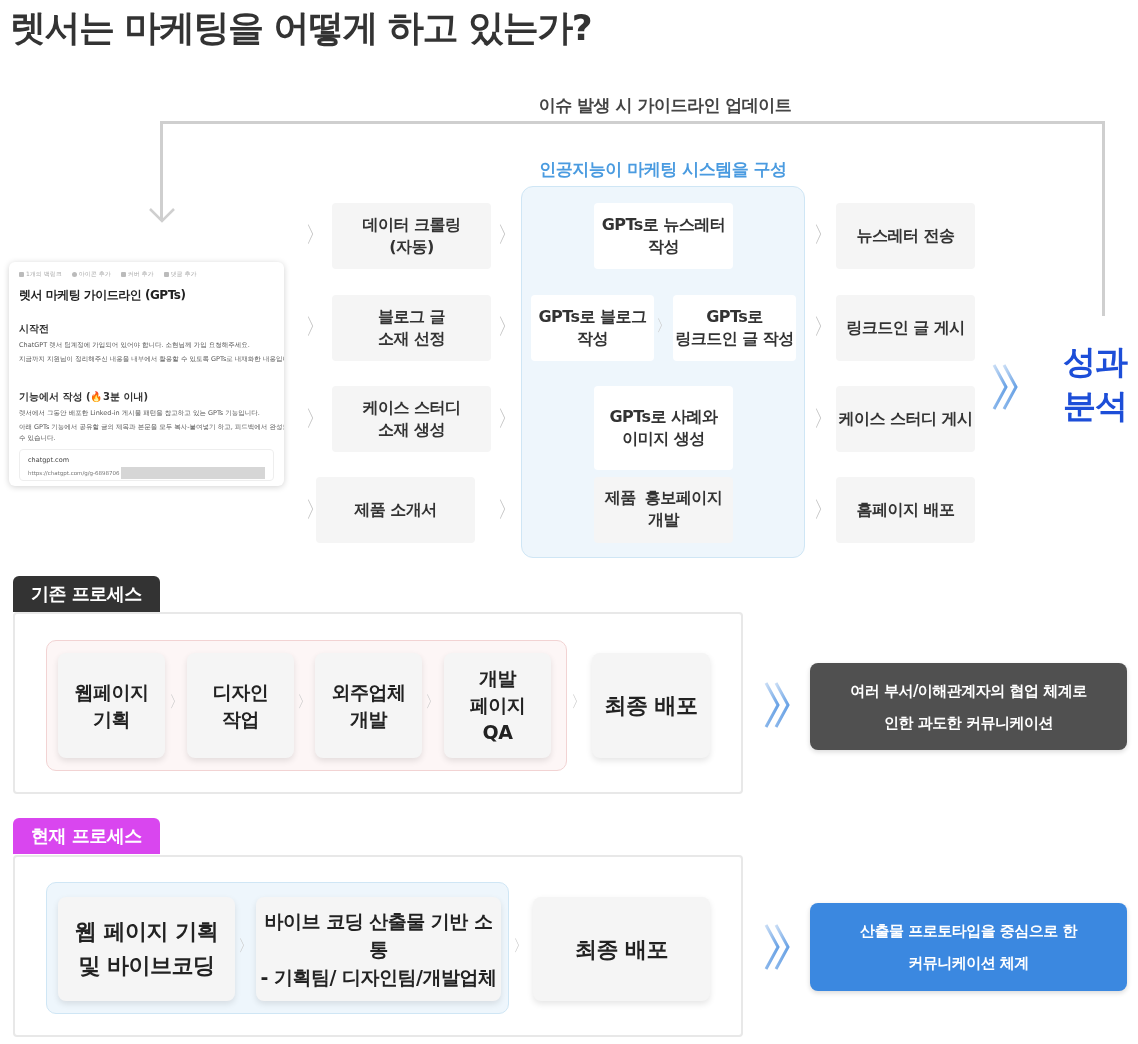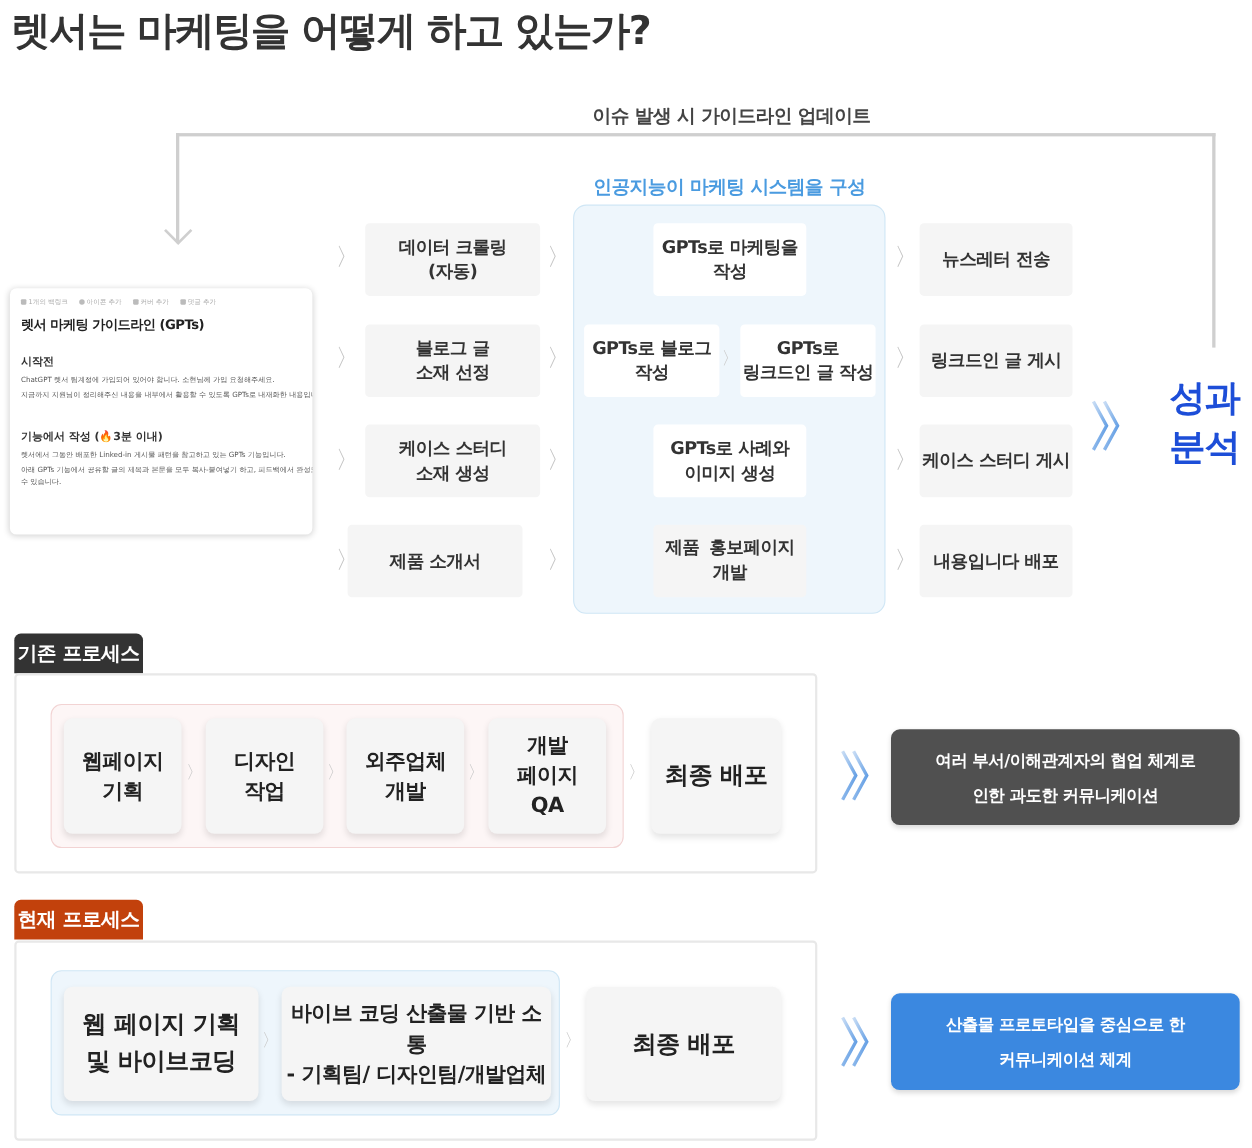--- a/index.html
+++ b/index.html
@@ -35,24 +35,24 @@
   .step.white { background: #ffffff; }
   .chev { font-size: 22px; color: #c4c4c4; font-weight: normal; line-height: 1; }
   .chev-sm { font-size: 16px; color: #c9c9c9; line-height: 1; }
 
   .ai-label { left: 520px; top: 158px; width: 286px; text-align: center; font-size: 17px; font-weight: bold; color: #4a9be0; letter-spacing: -0.5px; }
   .ai-panel { left: 521px; top: 186px; width: 284px; height: 372px; background: #eef6fc; border: 1px solid #cfe6f5; border-radius: 12px; }
 
   .result-title { left: 1063px; top: 340px; font-size: 33px; font-weight: bold; color: #1d4ed8; line-height: 44px; white-space: pre-line; letter-spacing: -1px; }
 
   
-  .tab-label { height: 36px; padding: 0 3px; display: flex; align-items: center; font-size: 18px; font-weight: bold; color: #fff;
+  .tab-label { height: 36px; padding: 0 18px; display: flex; align-items: center; font-size: 18px; font-weight: bold; color: #fff;
                border-radius: 6px 6px 0 0; letter-spacing: -0.5px; }
   .tab-dark { background: #333333; }
-  .tab-blue { background: #c2410c; }
+  .tab-blue { background: #d946ef; }
   .proc-frame { background: #fff; border: 2px solid #e8e8e8; border-radius: 4px; }
   .group-old { background: #fdf6f6; border: 1.5px solid #f2d3d3; border-radius: 10px; }
   .group-new { background: #eef6fc; border: 1.5px solid #cfe6f5; border-radius: 10px; }
   .pcard { background: #f5f5f5; border-radius: 8px; box-shadow: 0 3px 6px rgba(0,0,0,0.10);
            display: flex; align-items: center; justify-content: center; text-align: center;
            font-size: 19px; font-weight: bold; color: #222; line-height: 27px; white-space: pre-line; letter-spacing: -0.5px; }
   .pcard.big { font-size: 22px; }
   .pcard.mid { font-size: 19px; line-height: 28px; }
 
   .callout { border-radius: 8px; display: flex; align-items: center; justify-content: center; text-align: center;
@@ -96,20 +96,27 @@
       </span>
   </div>
   <div class="doc-title">렛서 마케팅 가이드라인 (GPTs)</div>
   <div class="doc-h">시작전</div>
   <div class="doc-p">ChatGPT 렛서 팀계정에 가입되어 있어야 합니다. 소현님께 가입 요청해주세요.</div>
   <div class="doc-p">지금까지 지원님이 정리해주신 내용을 내부에서 활용할 수 있도록 GPTs로 내재화한 내용입니다.</div>
   <div class="doc-h doc-h2">기능에서 작성 (🔥3분 이내)</div>
   <div class="doc-p">렛서에서 그동안 배포한 Linked-in 게시물 패턴을 참고하고 있는 GPTs 기능입니다.</div>
   <div class="doc-p">아래 GPTs 기능에서 공유할 글의 제목과 본문을 모두 복사-붙여넣기 하고, 피드백에서 완성도 있는</div>
   <div class="doc-p" style="margin-top:2px">수 있습니다.</div>
+  <div class="doc-link">
+    <div class="site">chatgpt.com</div>
+    <div class="url-row">
+      <span class="url">https://chatgpt.com/g/g-6898706</span>
+      <span class="mask"></span>
+    </div>
+  </div>
 </div>
 
 <div class="abs chev" style="left:305px; top:224px;">〉</div>
 <div class="abs chev" style="left:305px; top:316px;">〉</div>
 <div class="abs chev" style="left:305px; top:408px;">〉</div>
 <div class="abs chev" style="left:305px; top:499px;">〉</div>
 
 <div class="abs step" style="left:332px; top:203px; width:159px; height:66px;">데이터 크롤링
 (자동)</div>
 <div class="abs step" style="left:332px; top:295px; width:159px; height:66px;">블로그 글
@@ -118,41 +125,41 @@
 소재 생성</div>
 <div class="abs step" style="left:316px; top:477px; width:159px; height:66px;">제품 소개서</div>
 
 <div class="abs chev" style="left:497px; top:224px;">〉</div>
 <div class="abs chev" style="left:497px; top:316px;">〉</div>
 <div class="abs chev" style="left:497px; top:408px;">〉</div>
 <div class="abs chev" style="left:497px; top:499px;">〉</div>
 
 <div class="abs ai-label">인공지능이 마케팅 시스템을 구성</div>
 <div class="abs ai-panel"></div>
-<div class="abs step white" style="left:594px; top:203px; width:139px; height:66px;">GPTs로 마케팅을
+<div class="abs step white" style="left:594px; top:203px; width:139px; height:66px;">GPTs로 뉴스레터
 작성</div>
 <div class="abs step white" style="left:531px; top:295px; width:123px; height:66px;">GPTs로 블로그
 작성</div>
 <div class="abs chev-sm" style="left:656px; top:318px;">〉</div>
 <div class="abs step white" style="left:673px; top:295px; width:123px; height:66px;">GPTs로
 링크드인 글 작성</div>
-<div class="abs step white" style="left:594px; top:386px; width:139px; height:66px;">GPTs로 사례와
+<div class="abs step white" style="left:594px; top:386px; width:139px; height:84px;">GPTs로 사례와
 이미지 생성</div>
 <div class="abs step" style="left:594px; top:477px; width:139px; height:66px;font-family:Liberation Mono, monospace;">제품 홍보페이지
 개발</div>
 
 <div class="abs chev" style="left:813px; top:224px;">〉</div>
 <div class="abs chev" style="left:813px; top:316px;">〉</div>
 <div class="abs chev" style="left:813px; top:408px;">〉</div>
 <div class="abs chev" style="left:813px; top:499px;">〉</div>
 
 <div class="abs step" style="left:836px; top:203px; width:139px; height:66px;">뉴스레터 전송</div>
 <div class="abs step" style="left:836px; top:295px; width:139px; height:66px;">링크드인 글 게시</div>
 <div class="abs step" style="left:836px; top:386px; width:139px; height:66px;">케이스 스터디 게시</div>
-<div class="abs step" style="left:836px; top:477px; width:139px; height:66px;">내용입니다 배포</div>
+<div class="abs step" style="left:836px; top:477px; width:139px; height:66px;">홈페이지 배포</div>
 
 <svg class="abs dbl-chev" style="left:990px; top:362px;" viewBox="0 0 34 50">
   <defs>
     <linearGradient id="gch" x1="0" y1="0" x2="1" y2="1">
       <stop offset="0" stop-color="#c9ddf5"></stop>
       <stop offset="1" stop-color="#4a8fe0"></stop>
     </linearGradient>
   </defs>
   <polyline points="4,3 16,25 4,47" fill="none" stroke="url(#gch)" stroke-width="3"></polyline>
   <polyline points="14,3 26,25 14,47" fill="none" stroke="url(#gch)" stroke-width="3"></polyline>

